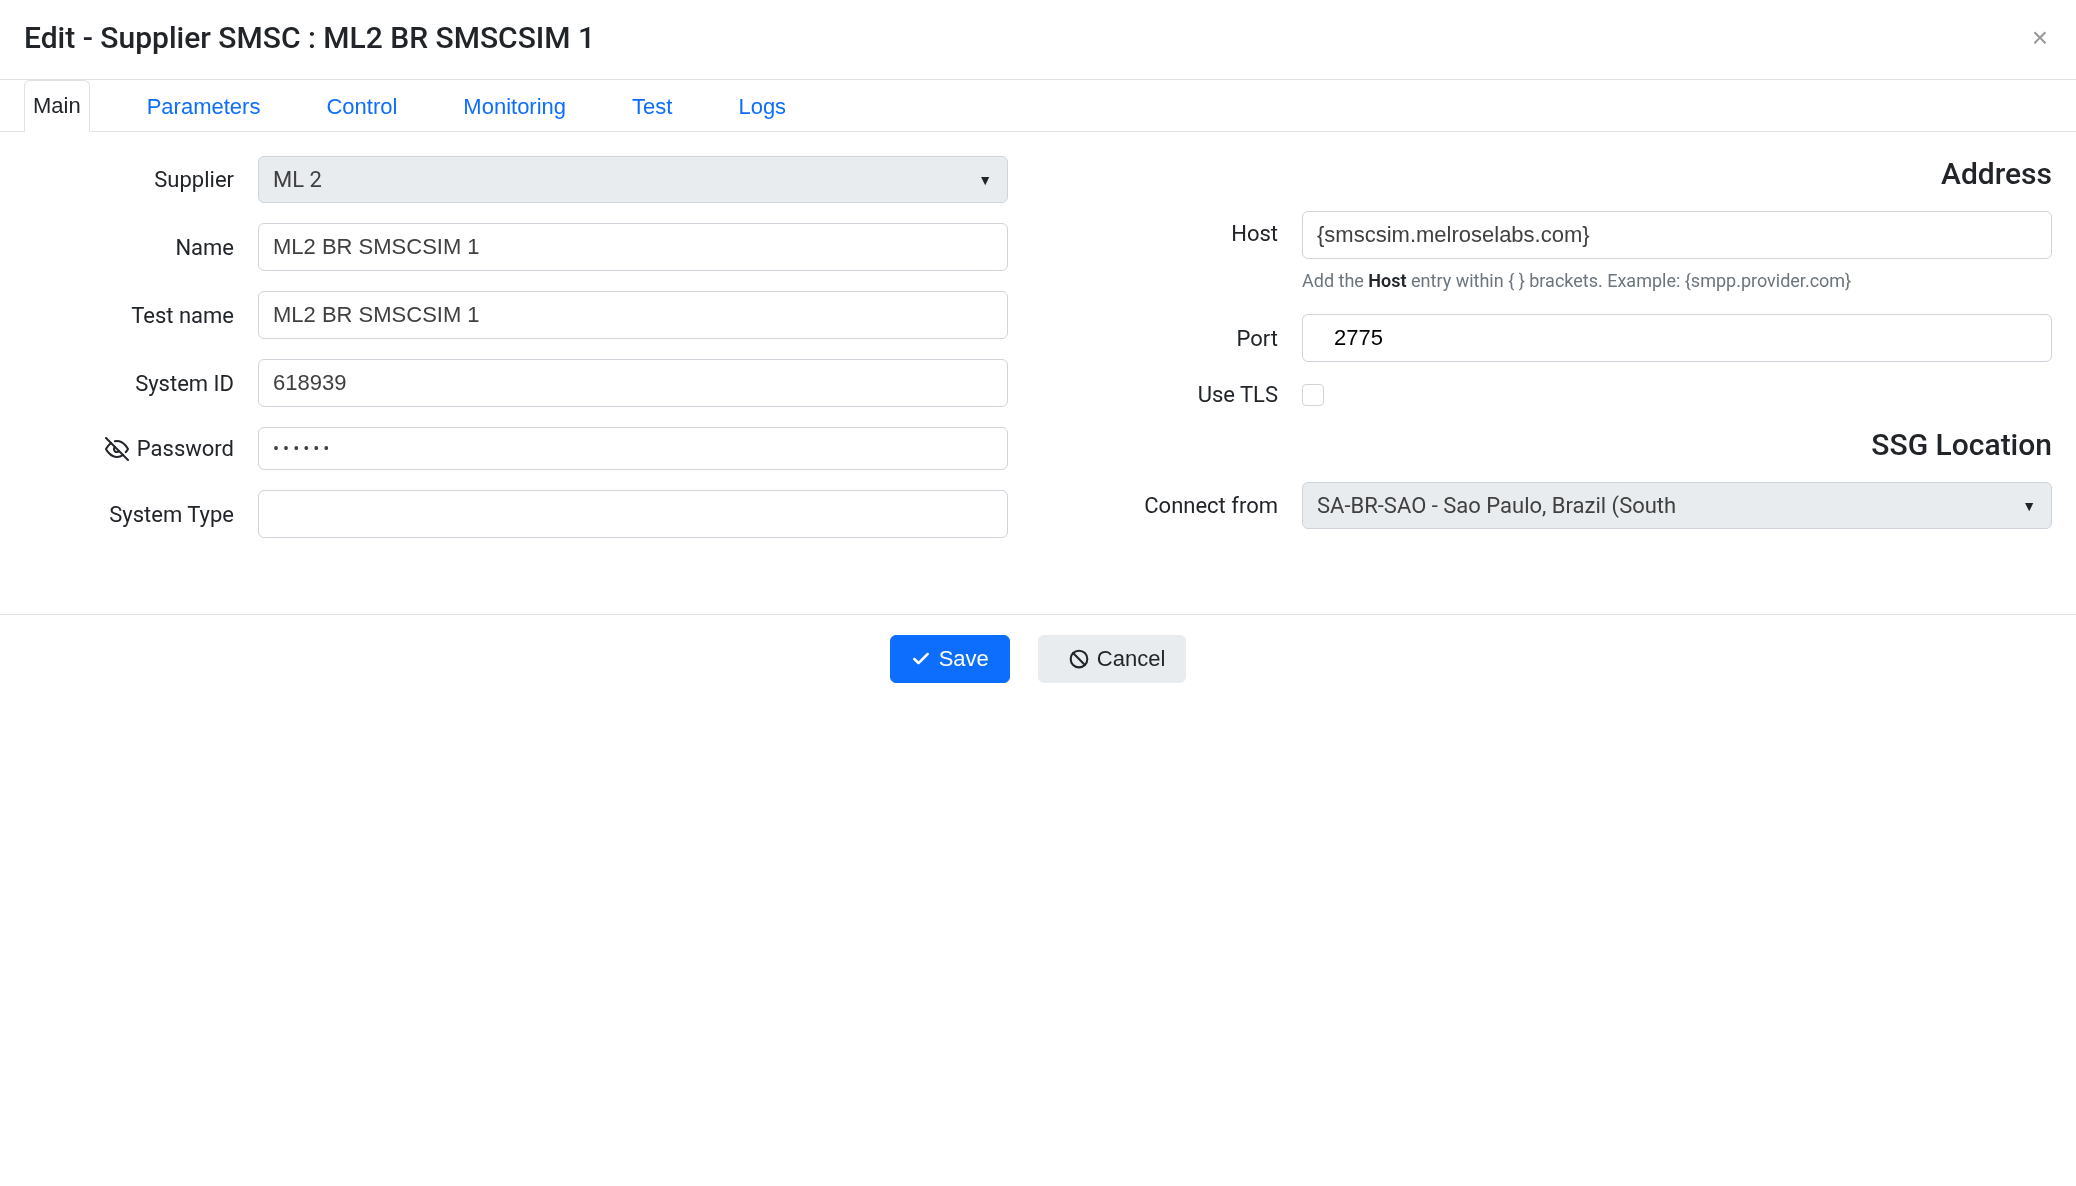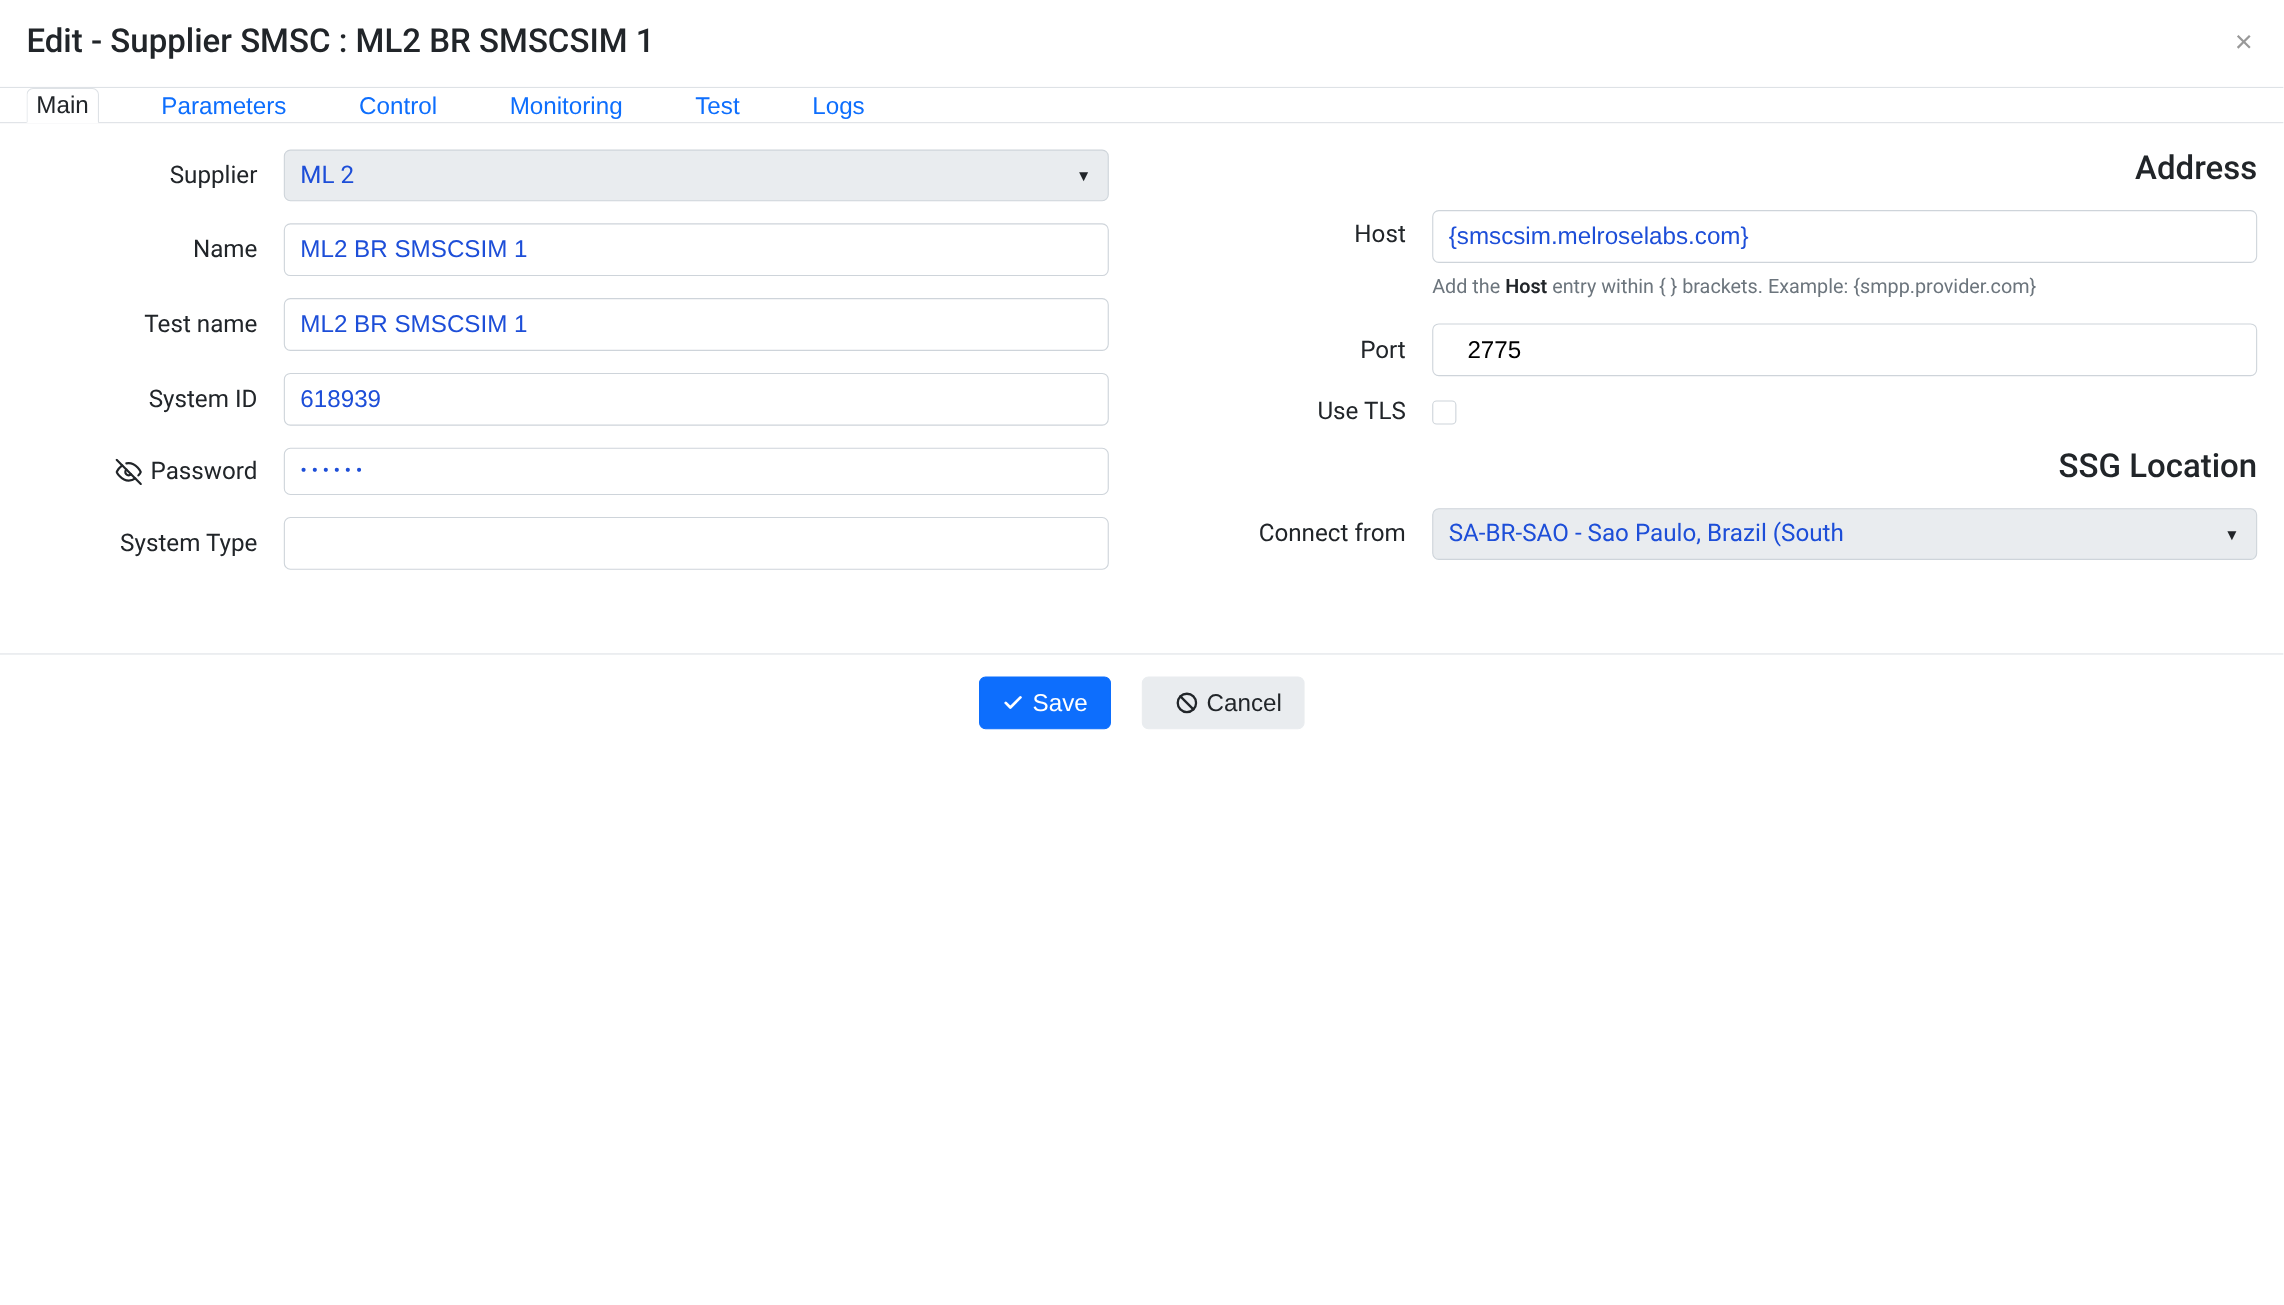--- a/index.html
+++ b/index.html
@@ -37,21 +37,21 @@
     line-height: 1;
     padding: 0 4px;
   }
   .tabs {
     display: flex;
     border-bottom: 1px solid #dee2e6;
     padding: 0 24px;
     gap: 48px;
   }
   .tab {
-    padding: 2px 8px;
+    padding: 12px 8px;
     font-size: 22px;
     color: #0d6efd;
     cursor: pointer;
     border: 1px solid transparent;
     border-bottom: none;
     margin-bottom: -1px;
     background: none;
   }
   .tab.active {
     color: #212529;
@@ -91,21 +91,21 @@
   .form-control-wrap {
     flex: 1;
   }
   .form-control, .form-select {
     width: 100%;
     padding: 10px 14px;
     font-size: 22px;
     border: 1px solid #ced4da;
     border-radius: 6px;
     background: #fff;
-    color: #1d4ed8;
+    color: #404040;
   }
   .form-select {
     background: #e9ecef;
     appearance: none;
     position: relative;
   }
   .select-wrap {
     position: relative;
     flex: 1;
   }

